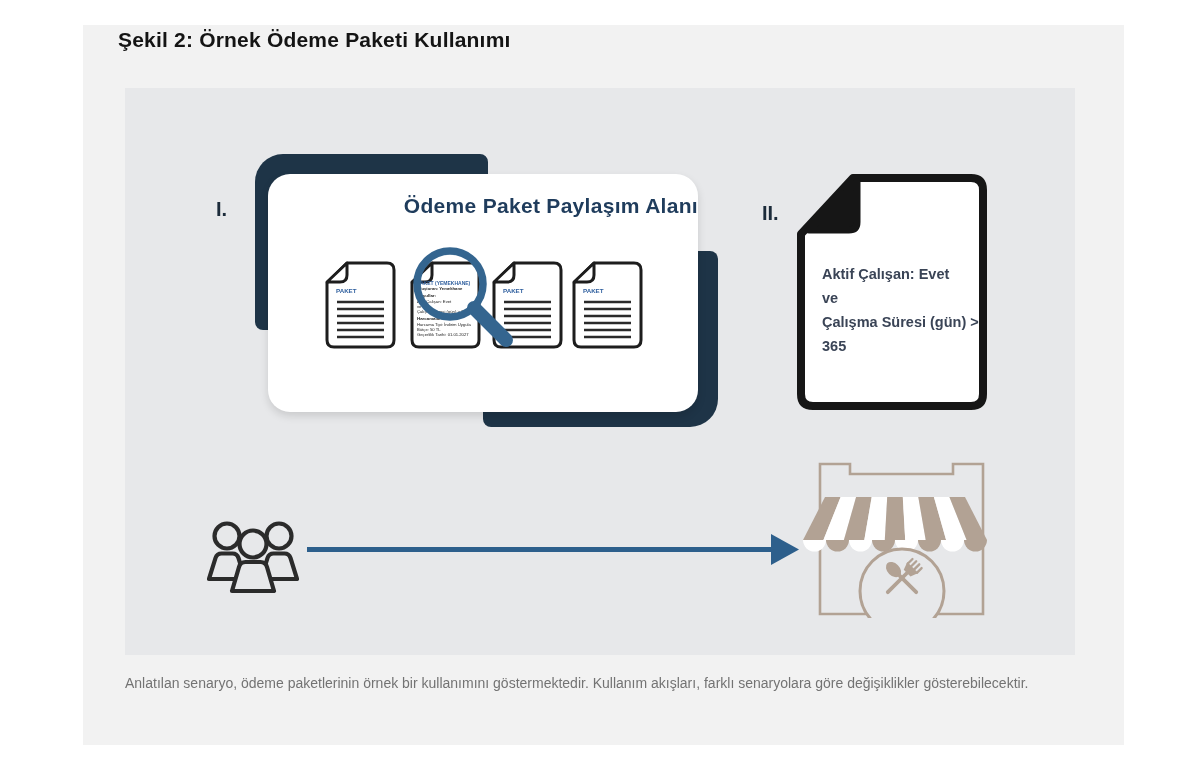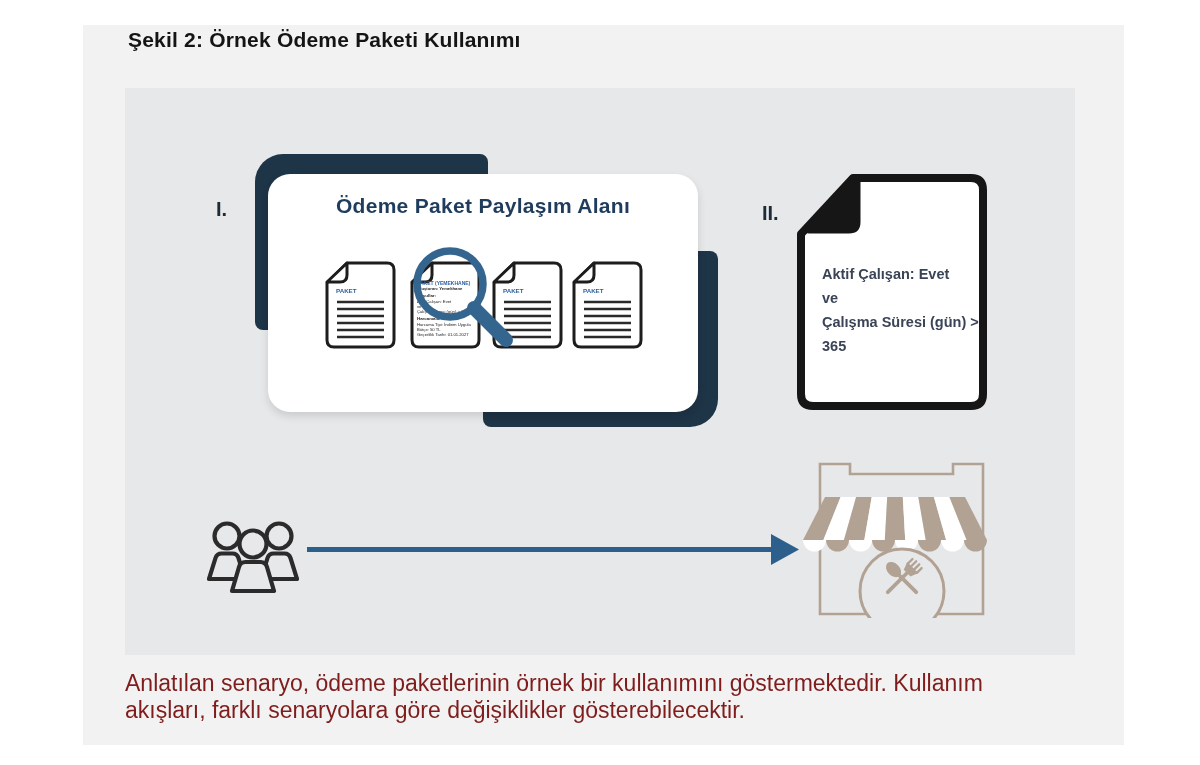--- a/index.html
+++ b/index.html
@@ -2,36 +2,36 @@
 <html><head>
 <meta charset="utf-8">
 <style>
   html,body{margin:0;padding:0;background:#ffffff;}
   body{width:1200px;height:765px;position:relative;overflow:hidden;
        font-family:"Liberation Sans", sans-serif;}
   .abs{position:absolute;}
 
   
   #panel{left:83px;top:25px;width:1041px;height:720px;background:#f2f2f2;}
-  #fig-title{left:128px;top:28px;font-size:21px;font-weight:bold;color:#141414;letter-spacing:.2px;}
+  #fig-title{left:118px;top:28px;font-size:21px;font-weight:bold;color:#141414;letter-spacing:.2px;}
   #diagram{left:125px;top:88px;width:950px;height:567px;background:#e7e8ea;}
 
   
   .roman{font-size:20px;font-weight:bold;color:#1c2b3a;}
   #label-1{left:216px;top:198px;}
   #label-2{left:762px;top:202px;}
 
   
   #dark-a{left:255px;top:154px;width:233px;height:176px;background:#1e3447;
           border-radius:28px 8px 8px 8px;}
   #dark-b{left:483px;top:251px;width:235px;height:176px;background:#1e3447;
           border-radius:8px 8px 28px 8px;}
   #card{left:268px;top:174px;width:430px;height:238px;background:#ffffff;
         border-radius:22px;box-shadow:0 4px 8px rgba(0,0,0,.13);}
-  #card-title{left:268px;top:194px;width:430px;text-align:center;
+  #card-title{left:268px;top:194px;width:430px;text-align:right;
               font-size:21px;font-weight:bold;color:#1f3c5c;letter-spacing:.3px;}
 
   
   .doc{top:260px;width:73px;height:90px;}
   #doc-1{left:324px;} #doc-2{left:409px;} #doc-3{left:491px;} #doc-4{left:571px;}
 
   
   #doc2-text{left:417px;top:281px;width:60px;color:#222;line-height:5.2px;}
   #doc2-text .hd{font-size:5px;font-weight:bold;color:#2f5f9e;line-height:5.4px;}
   #doc2-text .sub{font-size:4.2px;font-weight:bold;line-height:5.2px;margin-bottom:2px;}
@@ -44,21 +44,21 @@
   #doc-big{left:795px;top:172px;width:194px;height:241px;}
   #doc-big-text{left:822px;top:262px;width:170px;color:#3a4456;
                 font-size:14.5px;font-weight:600;line-height:24px;}
 
   
   #people{left:207px;top:519px;width:92px;height:84px;}
   #arrow{left:305px;top:530px;width:495px;height:40px;}
   #store{left:800px;top:458px;width:190px;height:160px;}
 
   
-  #caption{left:125px;top:670px;width:930px;font-size:23px;line-height:27px;color:#7f1d1d;}
+  #caption{left:125px;top:670px;width:930px;font-size:14px;line-height:27px;color:#737373;}
 </style>
 </head>
 <body>
 
 <div class="abs" id="panel"></div>
 
 <div class="abs" id="fig-title">Şekil 2: Örnek Ödeme Paketi Kullanımı</div>
 
 <div class="abs" id="diagram"></div>
 

